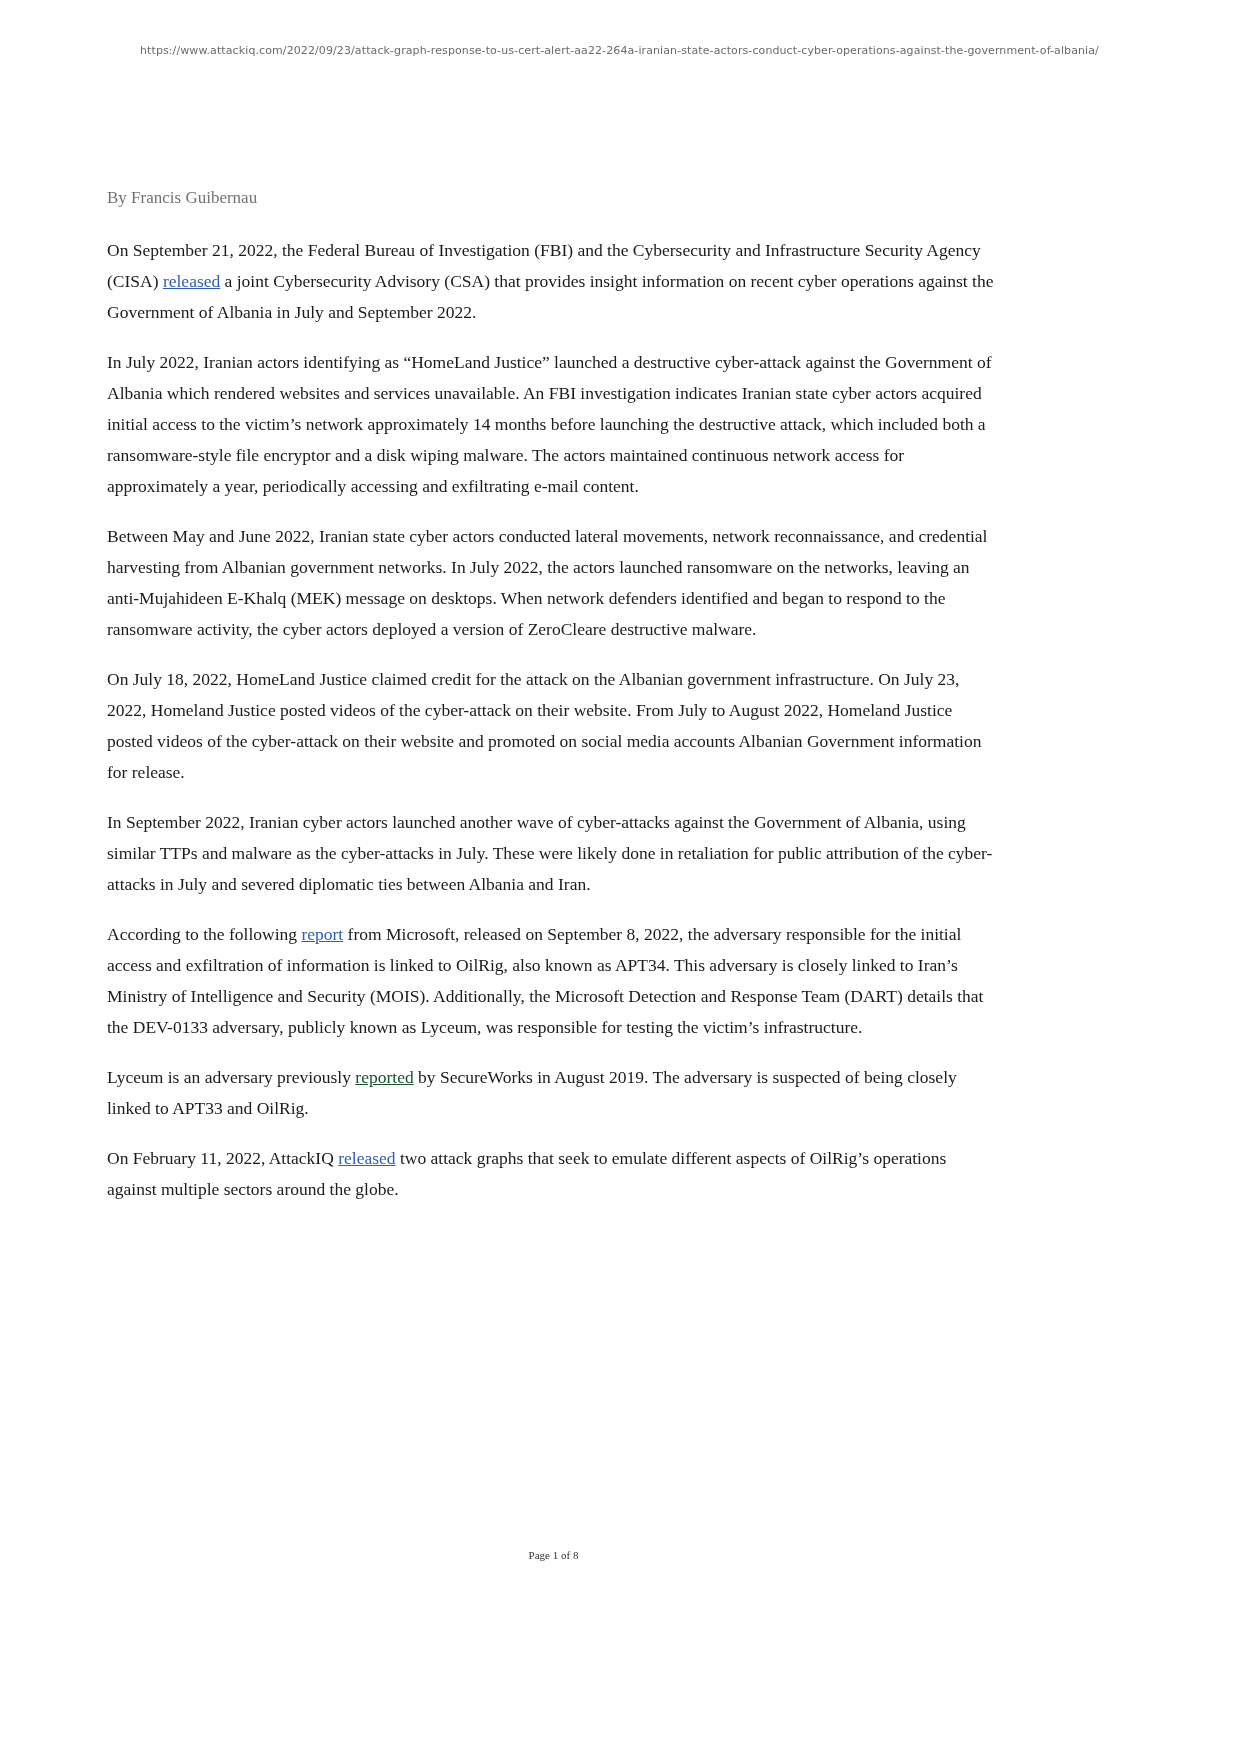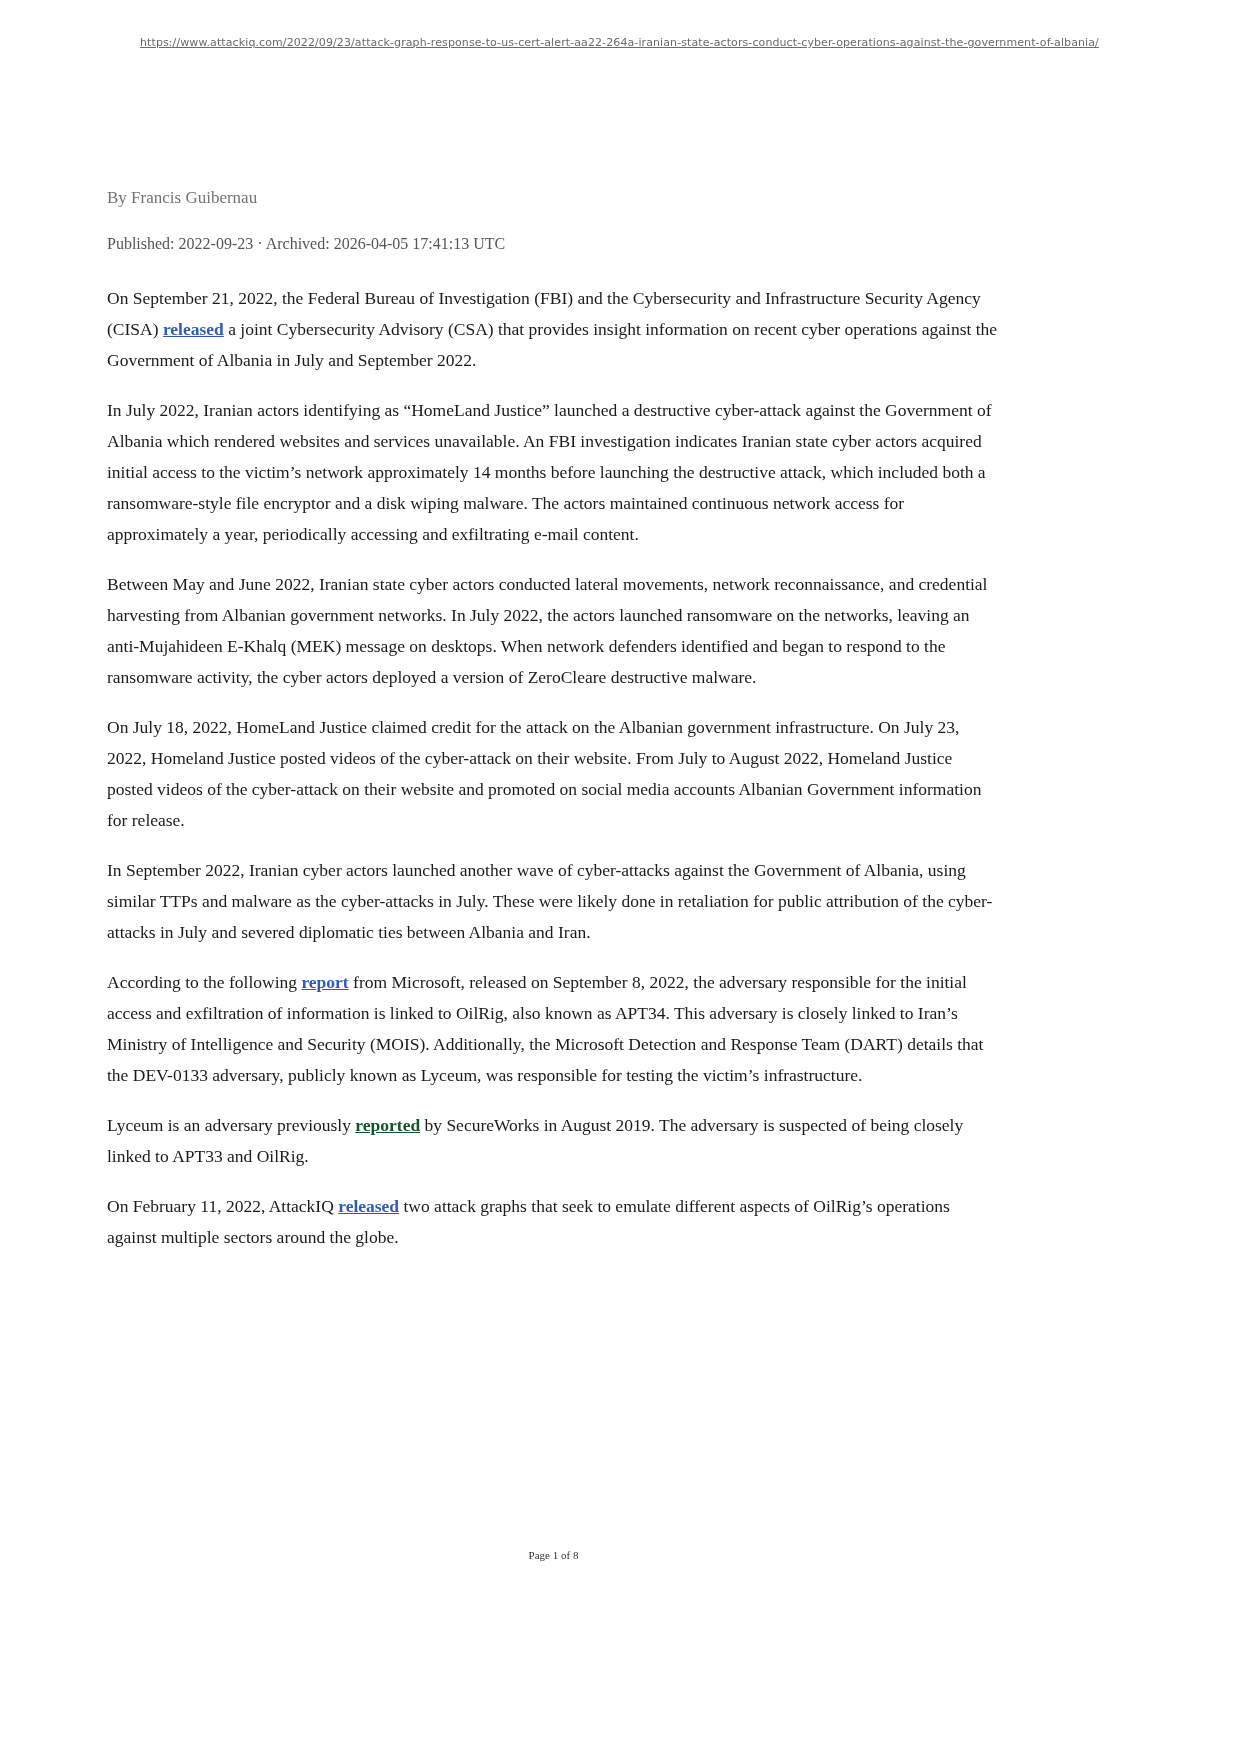--- a/index.html
+++ b/index.html
@@ -7,29 +7,28 @@
   body {
     width: 1242px;
     height: 1756px;
     position: relative;
     font-family: "Liberation Serif", serif;
     color: #1b1b1b;
     overflow: hidden;
   }
   .print-header {
     position: absolute;
-    top: 36px;
+    top: 44px;
     left: 140px;
     width: 980px;
     font-family: "DejaVu Sans", sans-serif;
     font-size: 11px;
     letter-spacing: 0.1px;
     color: #6b6b6b;
     white-space: nowrap;
-    text-decoration: underline;
   }
   .content {
     position: absolute;
     top: 0;
     left: 107px;
     width: 893px;
     padding-top: 188px;
   }
   h1.title {
     font-family: "Liberation Serif", serif;
@@ -52,21 +51,20 @@
   p.para {
     font-size: 17.5px;
     line-height: 31px;
     color: #1b1b1b;
     margin: 0 0 19px 0;
     text-align: left;
   }
   a.inline-link {
     text-decoration: underline;
     cursor: pointer;
-    font-weight: bold;
   }
   .print-footer {
     position: absolute;
     top: 1549px;
     left: 107px;
     width: 893px;
     text-align: center;
     font-family: Liberation Serif, serif;
     font-size: 11px;
     color: #333333;
@@ -75,21 +73,20 @@
 </head>
 <body>
 
 <div class="print-header">https://www.attackiq.com/2022/09/23/attack-graph-response-to-us-cert-alert-aa22-264a-iranian-state-actors-conduct-cyber-operations-against-the-government-of-albania/</div>
 
 <div class="content">
 
 
   <div class="byline">By Francis Guibernau</div>
 
-  <div class="meta">Published: 2022-09-23 · Archived: 2026-04-05 17:41:13 UTC</div>
 
   <p class="para"><span>On September 21, 2022, the Federal Bureau of Investigation (FBI) and the Cybersecurity and Infrastructure Security Agency (CISA) </span><a class="inline-link" style="color: rgb(46, 92, 184);">released</a><span> a joint Cybersecurity Advisory (CSA) that provides insight information on recent cyber operations against the Government of Albania in July and September 2022.</span></p>
 
   <p class="para"><span>In July 2022, Iranian actors identifying as “HomeLand Justice” launched a destructive cyber-attack against the Government of Albania which rendered websites and services unavailable. An FBI investigation indicates Iranian state cyber actors acquired initial access to the victim’s network approximately 14 months before launching the destructive attack, which included both a ransomware-style file encryptor and a disk wiping malware. The actors maintained continuous network access for approximately a year, periodically accessing and exfiltrating e-mail content.</span></p>
 
   <p class="para"><span>Between May and June 2022, Iranian state cyber actors conducted lateral movements, network reconnaissance, and credential harvesting from Albanian government networks. In July 2022, the actors launched ransomware on the networks, leaving an anti-Mujahideen E-Khalq (MEK) message on desktops. When network defenders identified and began to respond to the ransomware activity, the cyber actors deployed a version of ZeroCleare destructive malware.</span></p>
 
   <p class="para"><span>On July 18, 2022, HomeLand Justice claimed credit for the attack on the Albanian government infrastructure. On July 23, 2022, Homeland Justice posted videos of the cyber-attack on their website. From July to August 2022, Homeland Justice posted videos of the cyber-attack on their website and promoted on social media accounts Albanian Government information for release.</span></p>
 
   <p class="para"><span>In September 2022, Iranian cyber actors launched another wave of cyber-attacks against the Government of Albania, using similar TTPs and malware as the cyber-attacks in July. These were likely done in retaliation for public attribution of the cyber-attacks in July and severed diplomatic ties between Albania and Iran.</span></p>

